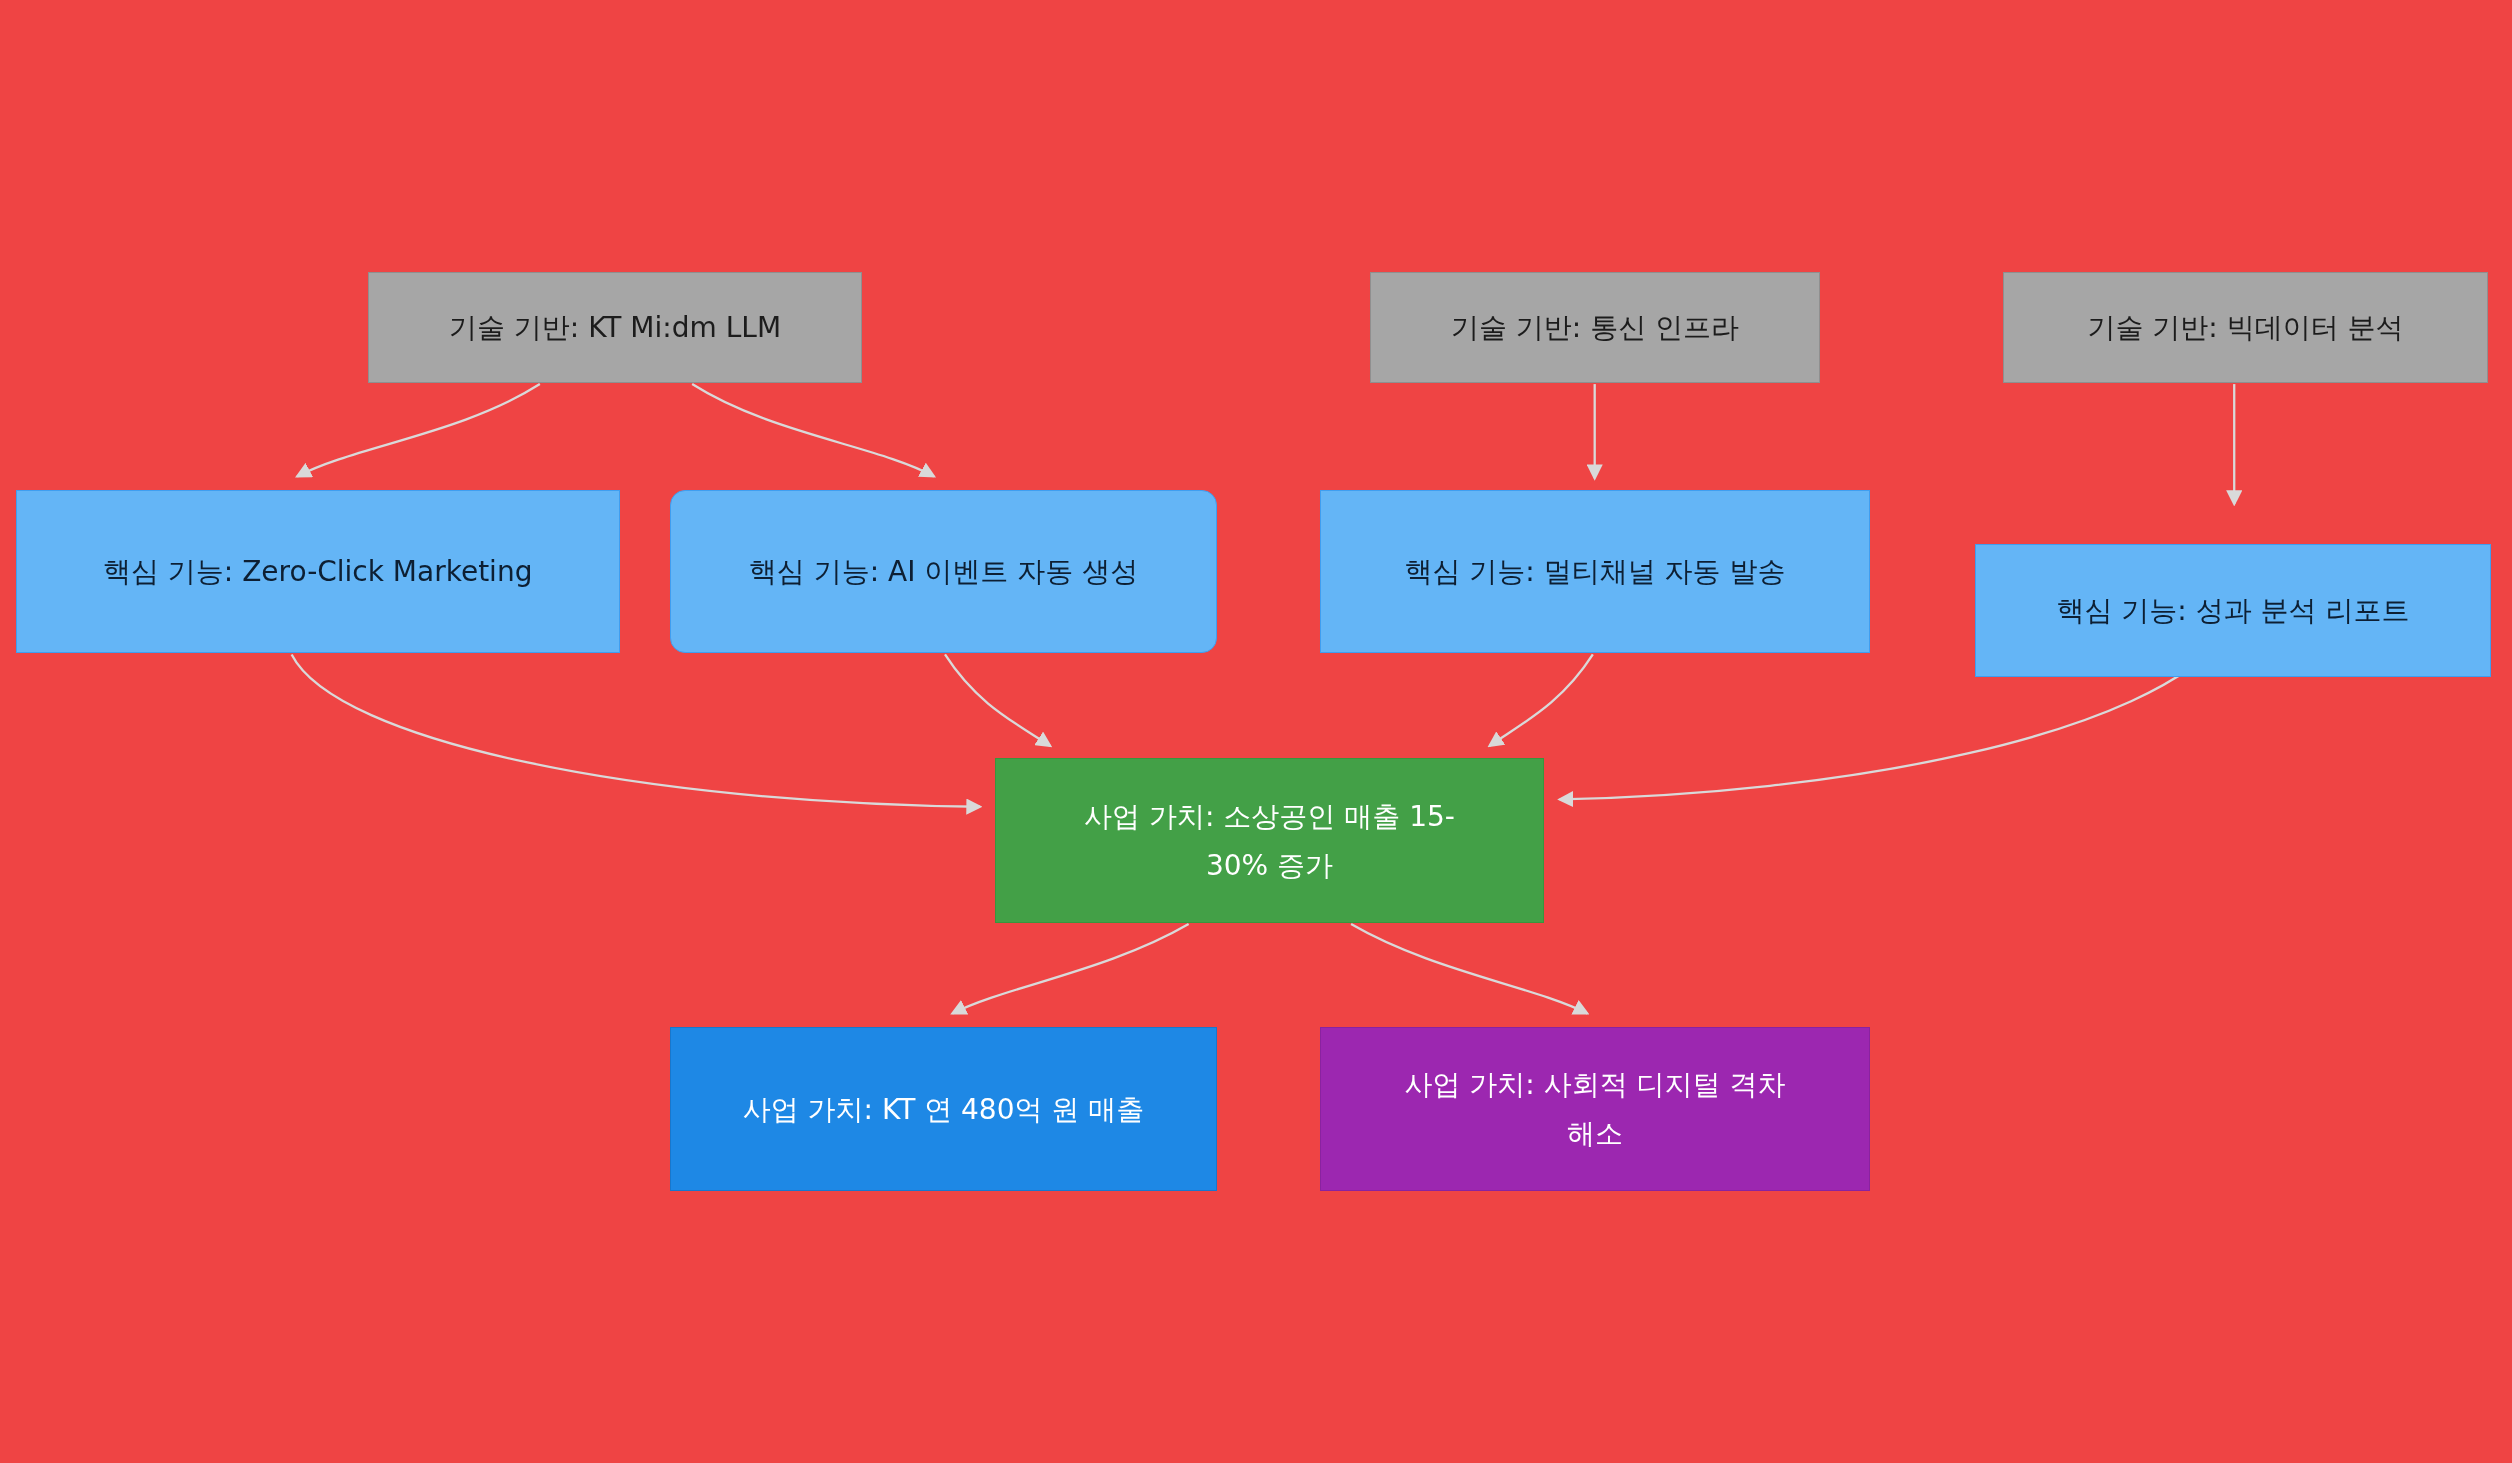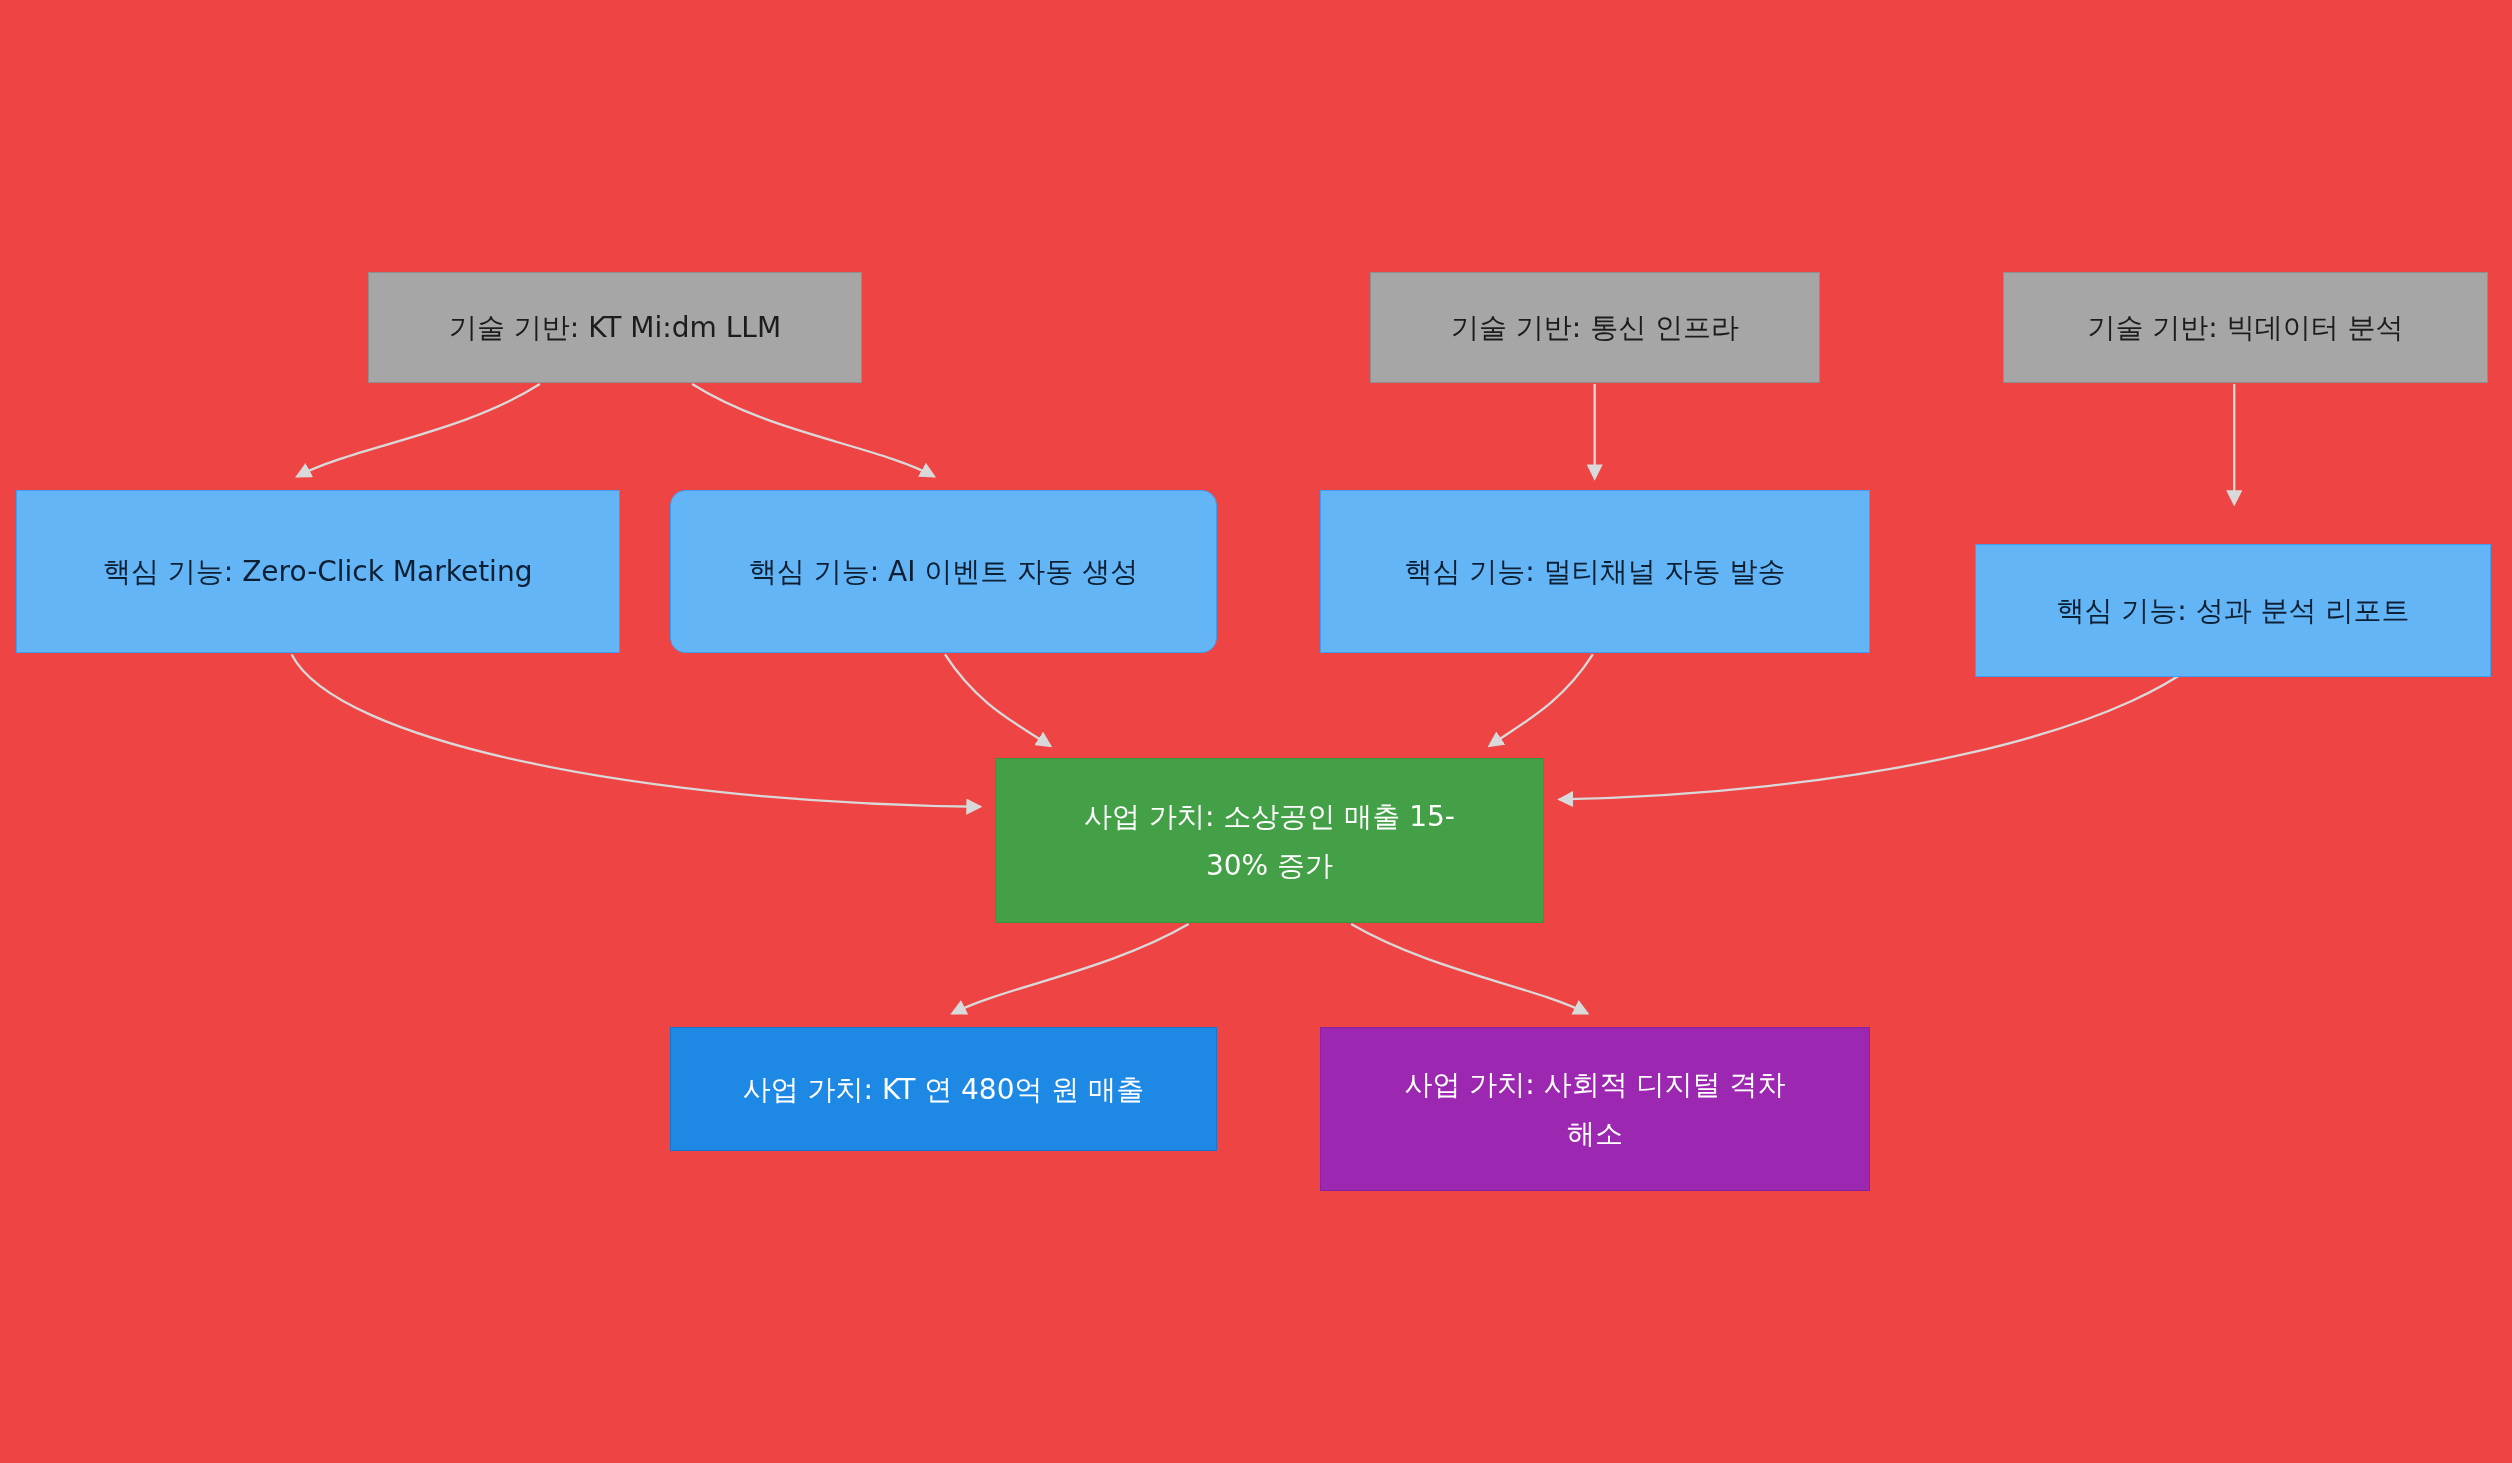--- a/index.html
+++ b/index.html
@@ -106,21 +106,21 @@
     <span>핵심 기능: 멀티채널 자동 발송</span>
   </div>
   <div class="node node-feature" style="left:1975px; top:544px; width:516px; height:133px;justify-content:center;">
     <span>핵심 기능: 성과 분석 리포트</span>
   </div>
 
   <div class="node node-green" style="left:995px; top:758px; width:549px; height:165px;">
     <span>사업 가치: 소상공인 매출 15-30% 증가</span>
   </div>
 
-  <div class="node node-blue" style="left:670px; top:1027px; width:547px; height:124px;">
+  <div class="node node-blue" style="left:670px; top:1027px; width:547px; height:164px;">
     <span>사업 가치: KT 연 480억 원 매출</span>
   </div>
   <div class="node node-purple" style="left:1320px; top:1027px; width:550px; height:164px;">
     <span>사업 가치: 사회적 디지털 격차 해소</span>
   </div>
 
 </div>
 
 
 </body></html>

